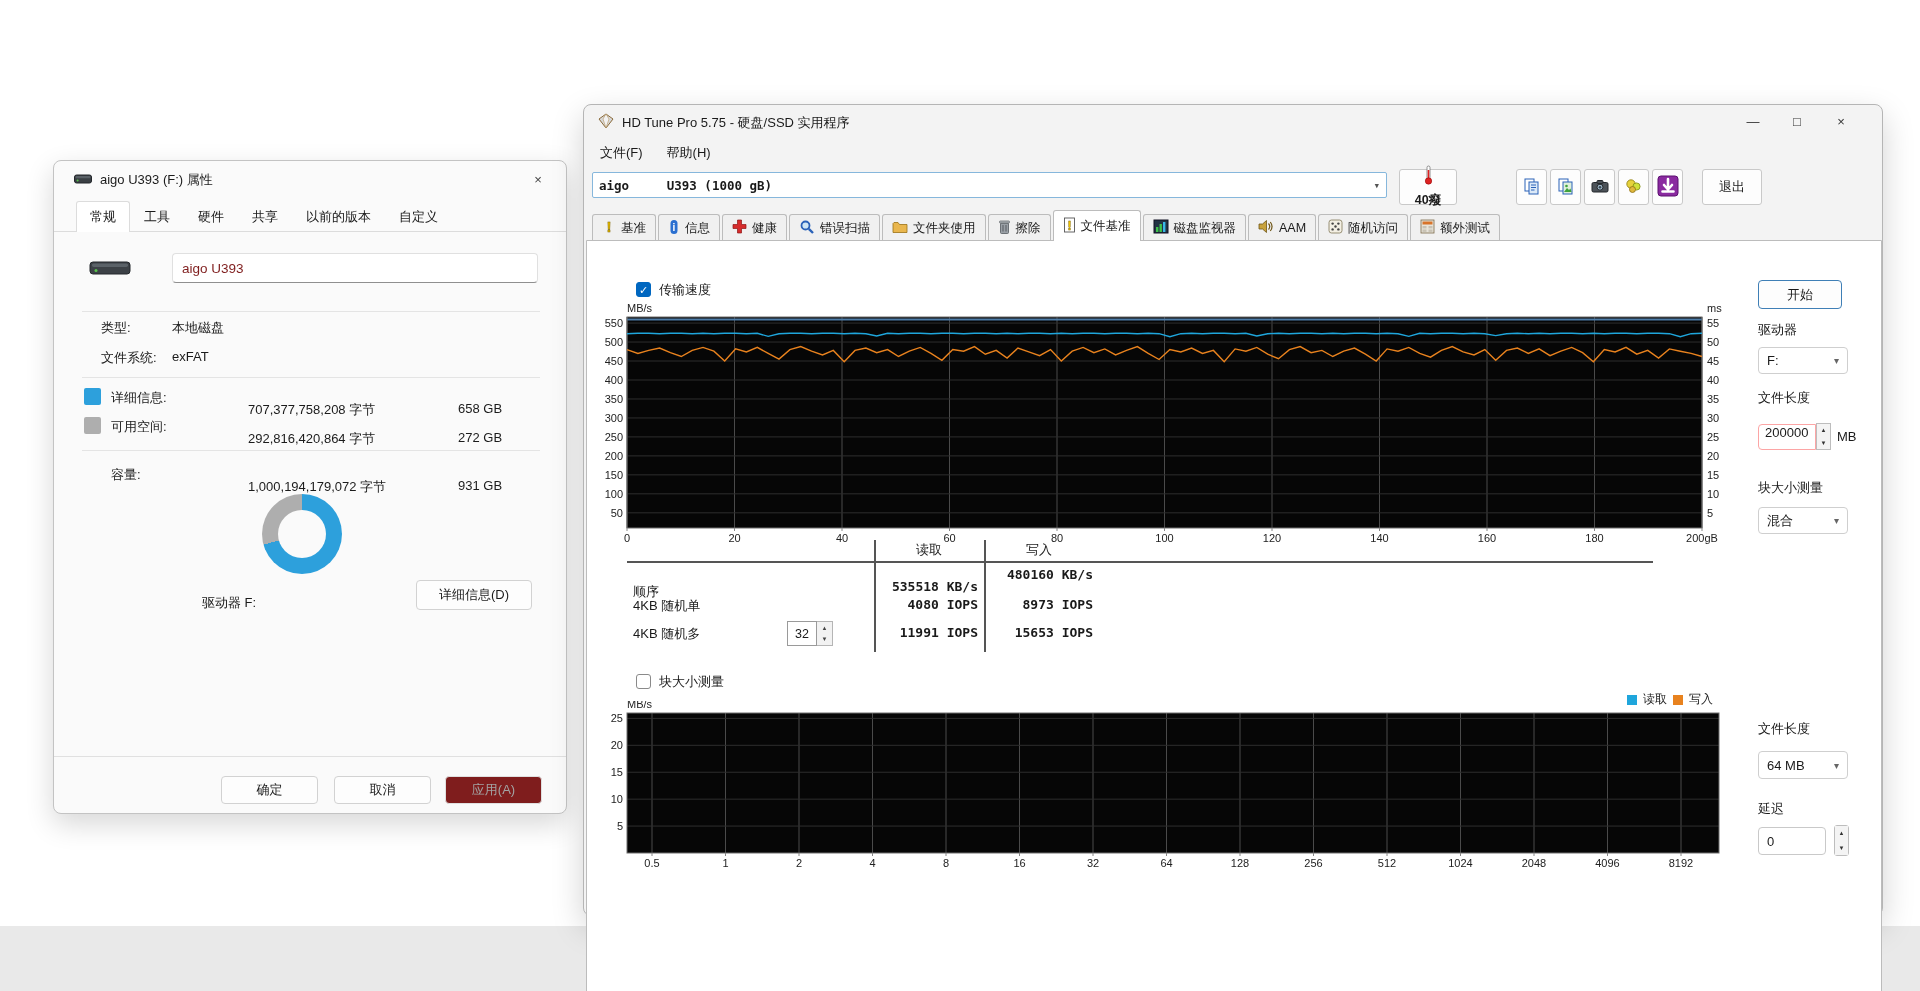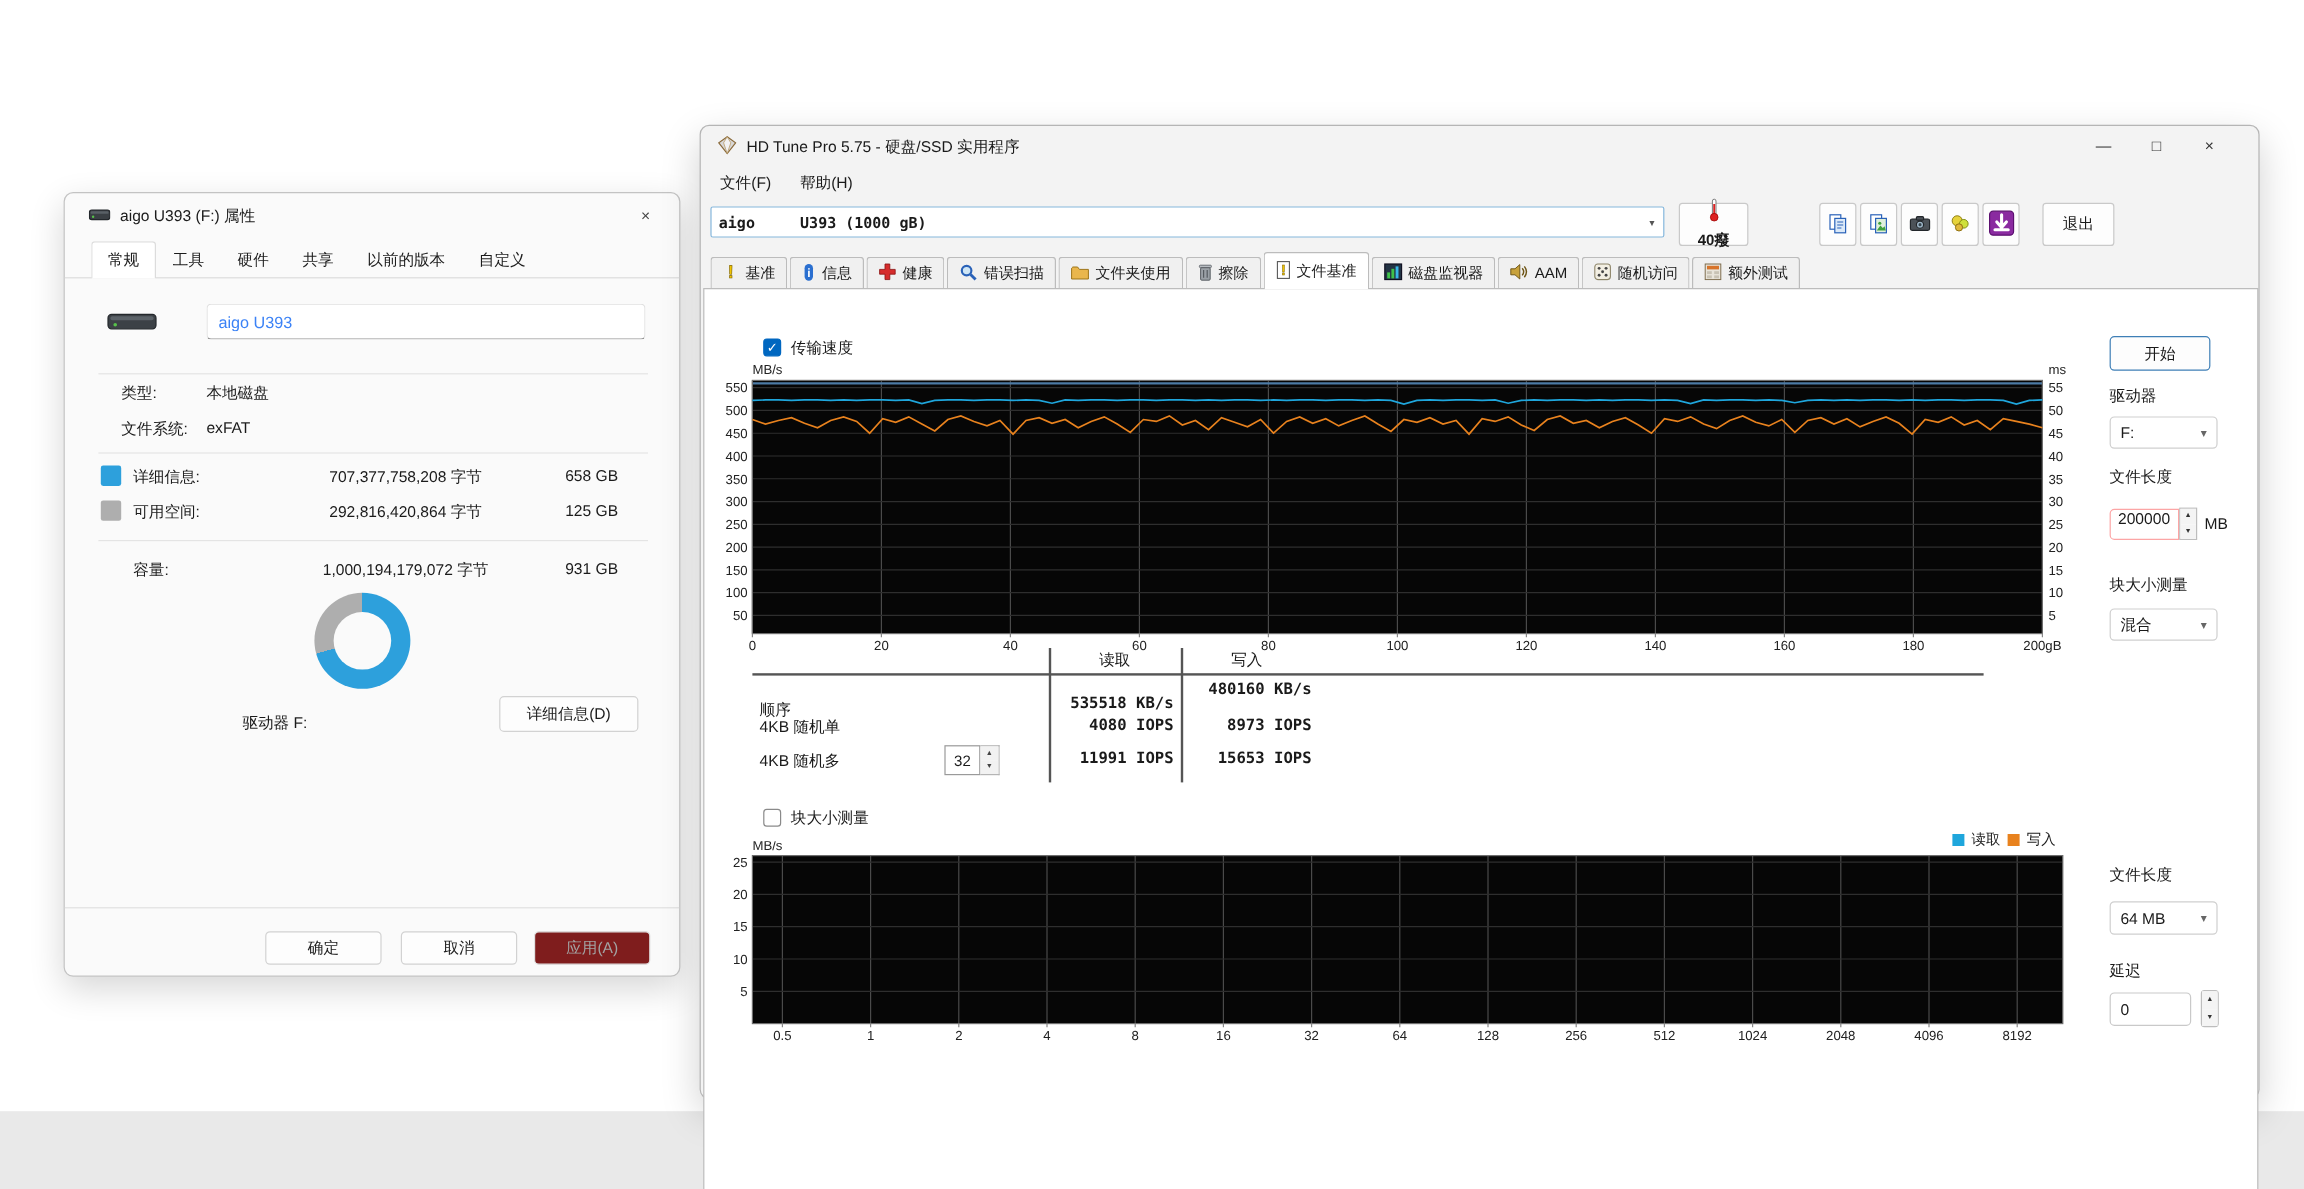--- a/index.html
+++ b/index.html
@@ -14,23 +14,23 @@
        border-radius:8px;box-shadow:0 10px 28px rgba(0,0,0,.16);font-size:13px;color:#1b1b1b;}
   .dlg-title{left:20px;top:10px;display:flex;align-items:center;gap:8px;}
   .dlg-close{right:6px;top:3px;width:44px;height:30px;display:flex;align-items:center;justify-content:center;
        color:#444;font-size:13px;border-radius:5px;cursor:default;}
   .dlg-tabs{left:22px;top:40px;display:flex;}
   .dtab{padding:6px 13px;border:1px solid transparent;border-bottom:none;border-radius:3px 3px 0 0;color:#1b1b1b;}
   .dtab.active{background:#fff;border-color:#dcdcdc;position:relative;z-index:2;}
   .dlg-tabline{left:0;top:70px;width:512px;height:1px;background:#dcdcdc;}
   .dlg-hr{left:28px;width:458px;height:1px;background:#e4e4e4;}
   .dlg-label{color:#1b1b1b;}
-  .num-right{text-align:center;}
+  .num-right{text-align:left;margin-top:12px;}
   .drv-input{left:118px;top:92px;width:366px;height:30px;border:1px solid #e0e0e0;border-bottom:1px solid #8f8f8f;
-       border-radius:4px;background:#fff;font-size:13.5px;padding:0 9px;font-family:"Liberation Sans",sans-serif;color:#3b82f6;}
+       border-radius:4px;background:#fff;font-size:13.5px;padding:0 9px;font-family:"Liberation Sans",sans-serif;color:#7f1d1d;}
   .sq{width:17px;height:17px;border-radius:2px;}
   .donut{left:208px;top:333px;width:80px;height:80px;border-radius:50%;}
   .donut:after{content:"";position:absolute;left:16px;top:16px;width:48px;height:48px;border-radius:50%;background:#fafafa;}
   .btn{display:flex;align-items:center;justify-content:center;background:#fdfdfd;border:1px solid #d2d2d2;
        border-radius:4px;font-size:13px;color:#1b1b1b;}
   .btn.disabled{color:#a3a3a3;background:#7f1d1d;border-color:#e0e0e0;}
 
   
   .tune{left:583px;top:104px;width:1300px;height:812px;background:#f3f3f3;border:1px solid #b5b5b5;
         border-radius:8px;box-shadow:0 12px 32px rgba(0,0,0,.18);font-size:13px;color:#1a1a1a;}
@@ -125,21 +125,21 @@
     <div class="abs dlg-hr" style="top:216px"></div>
 
     <div class="abs sq" id="used-sq" style="left: 30px; top: 227px; background: rgb(45, 160, 220);"></div>
     <div class="abs dlg-label" style="left:57px;top:228px">详细信息:</div>
     <div class="abs dlg-label num-right" style="left:194px;top:228px;width:180px">707,377,758,208 字节</div>
     <div class="abs dlg-label num-right" style="left:404px;top:228px;width:70px">658 GB</div>
 
     <div class="abs sq" id="free-sq" style="left: 30px; top: 256px; background: rgb(174, 174, 174);"></div>
     <div class="abs dlg-label" style="left:57px;top:257px">可用空间:</div>
     <div class="abs dlg-label num-right" style="left:194px;top:257px;width:180px">292,816,420,864 字节</div>
-    <div class="abs dlg-label num-right" style="left:404px;top:257px;width:70px">125 GB</div>
+    <div class="abs dlg-label num-right" style="left:404px;top:257px;width:70px">272 GB</div>
 
     <div class="abs dlg-hr" style="top:289px"></div>
 
     <div class="abs dlg-label" style="left:57px;top:305px">容量:</div>
     <div class="abs dlg-label num-right" style="left:194px;top:305px;width:180px">1,000,194,179,072 字节</div>
     <div class="abs dlg-label num-right" style="left:404px;top:305px;width:70px">931 GB</div>
 
     <div class="abs donut" id="donut" style="background: conic-gradient(rgb(45, 160, 220) 0deg, rgb(45, 160, 220) 70.7%, rgb(174, 174, 174) 70.7%, rgb(174, 174, 174) 100%);"></div>
     <div class="abs dlg-label" style="left:148px;top:433px;width:200px;text-align:left">驱动器 F:</div>
     <div class="abs btn" style="left:362px;top:419px;width:116px;height:30px">

